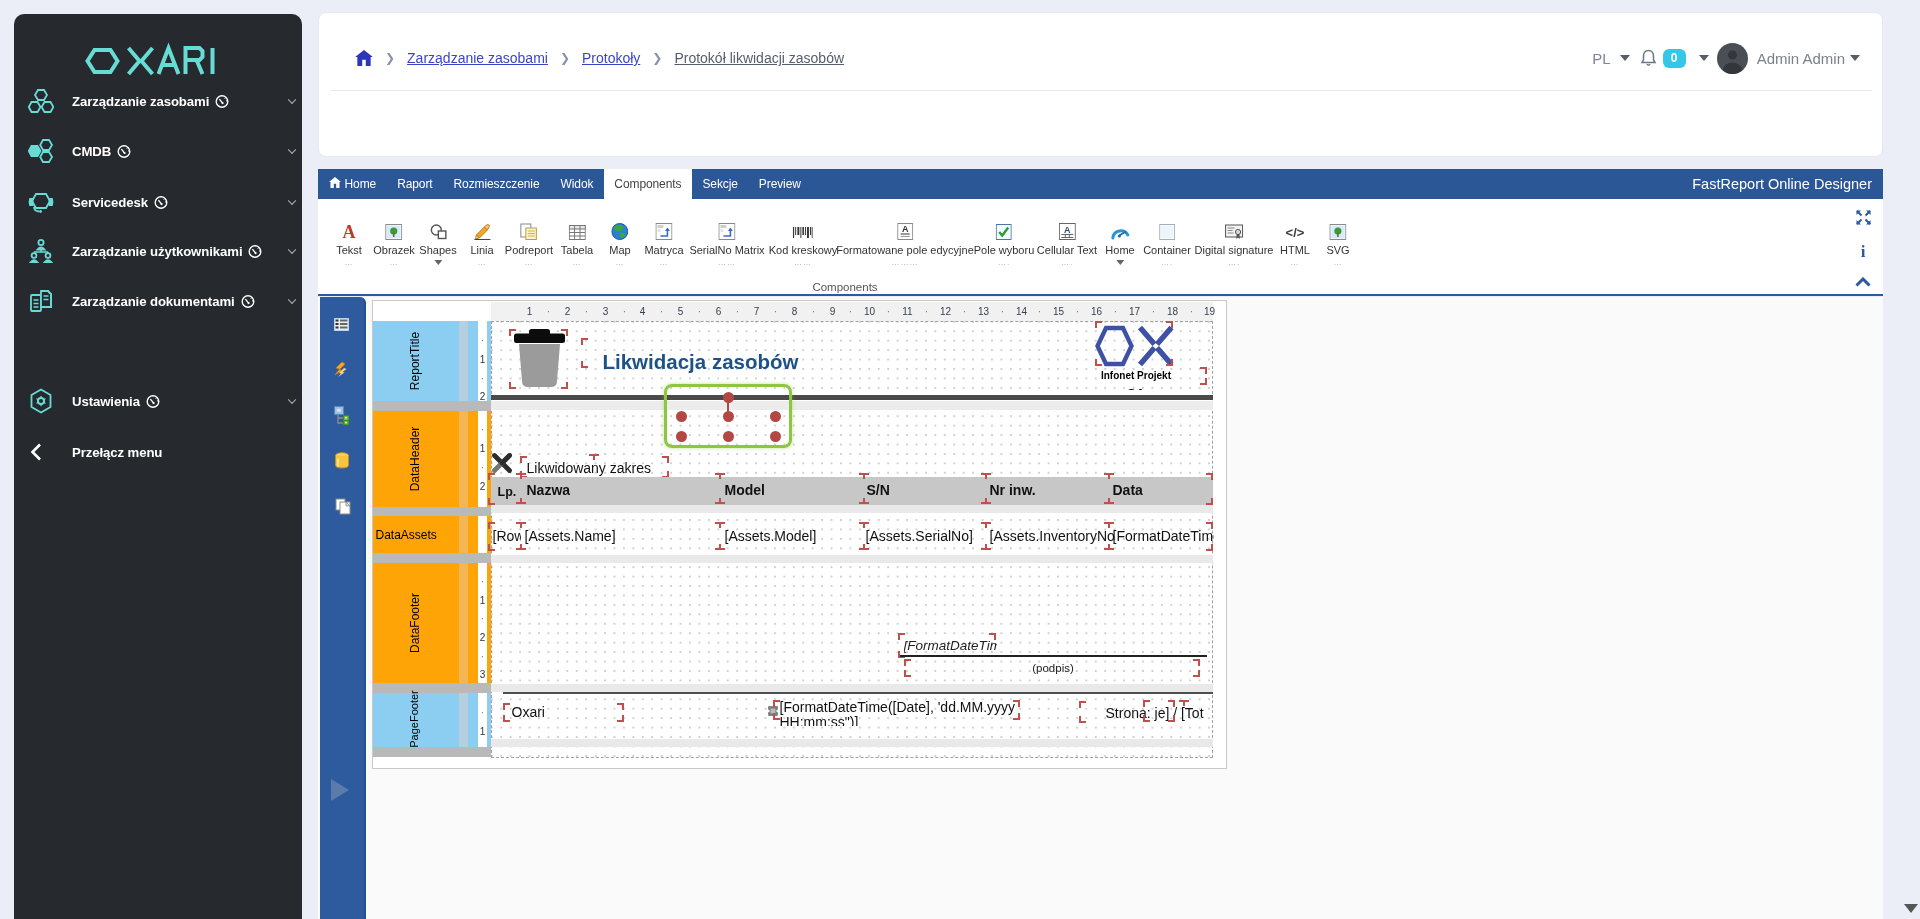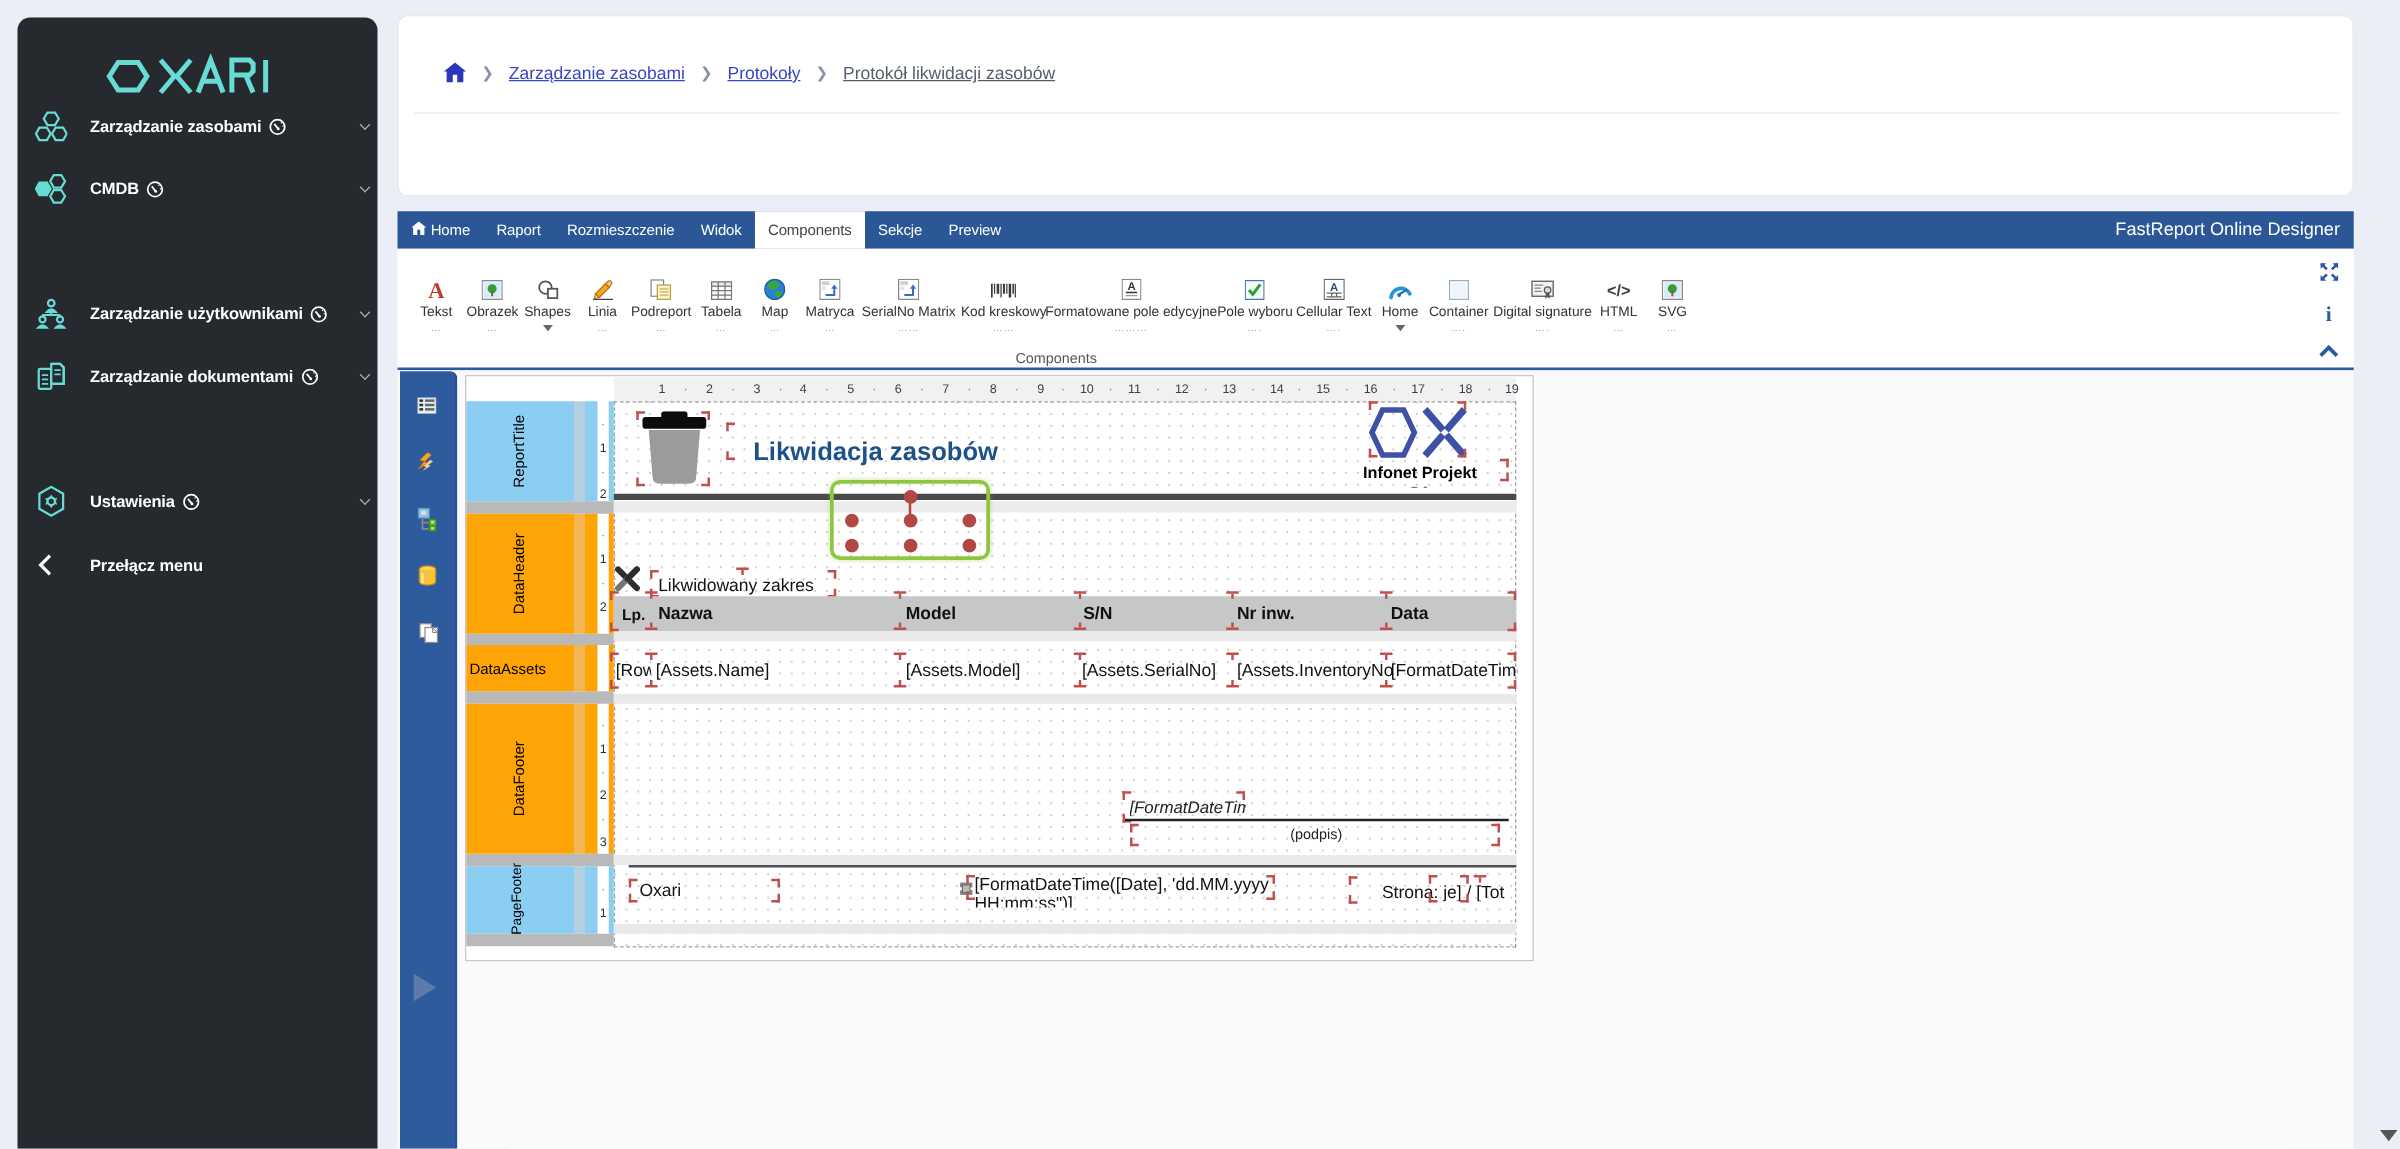--- a/index.html
+++ b/index.html
@@ -94,20 +94,36 @@
       <path d="M15 14 L21 14 L24 19 L21 24 L15 24 L12.2 19 Z"></path>
     </svg>
     <span class="lbl">CMDB <svg width="14" height="14" viewBox="0 0 14 14">
           <circle cx="7" cy="7" r="5.8" stroke="#fff" stroke-width="1.4" fill="none"></circle>
           <path d="M7.6 8.6 L4.4 4.6" stroke="#fff" stroke-width="1.4"></path>
           <circle cx="7.6" cy="8.6" r="1.1" fill="#fff"></circle>
           <path d="M9.8 4.2 L10.4 3.4 M11 6.6 L12 6.3" stroke="#fff" stroke-width="1"></path>
         </svg></span>
     <span class="chev"></span>
   </div>
+  <div class="mitem" style="top:171px">
+    <svg class="ic" viewBox="0 0 26 26" fill="none" stroke="#66dcd5" stroke-width="1.8">
+      <path d="M8 5 L18 5 L22 12 L18 19 L8 19 L4 12 Z"></path>
+      <path d="M2 10 L4.5 10 L4.5 16 L2 16 Q1 13 2 10 Z" fill="#66dcd5"></path>
+      <path d="M24 10 L21.5 10 L21.5 16 L24 16 Q25 13 24 10 Z" fill="#66dcd5"></path>
+      <path d="M6 18 Q6 22 11 22.5" fill="none"></path>
+      <circle cx="12.5" cy="22.5" r="1.4" fill="#66dcd5" stroke="none"></circle>
+    </svg>
+    <span class="lbl">Servicedesk <svg width="14" height="14" viewBox="0 0 14 14">
+          <circle cx="7" cy="7" r="5.8" stroke="#fff" stroke-width="1.4" fill="none"></circle>
+          <path d="M7.6 8.6 L4.4 4.6" stroke="#fff" stroke-width="1.4"></path>
+          <circle cx="7.6" cy="8.6" r="1.1" fill="#fff"></circle>
+          <path d="M9.8 4.2 L10.4 3.4 M11 6.6 L12 6.3" stroke="#fff" stroke-width="1"></path>
+        </svg></span>
+    <span class="chev"></span>
+  </div>
   <div class="mitem" style="top:220px">
     <svg class="ic" viewBox="0 0 26 26" fill="none" stroke="#66dcd5" stroke-width="1.8">
       <circle cx="13" cy="4.5" r="2.6"></circle>
       <path d="M9.5 11.5 Q13 7.5 16.5 11.5 Z" fill="#66dcd5"></path>
       <path d="M13 11.5 L13 14 M6.5 16 L6.5 14 L19.5 14 L19.5 16" stroke-width="1.6"></path>
       <circle cx="6" cy="17.5" r="2.4"></circle>
       <path d="M2.8 24 Q6 20.5 9.2 24 Z" fill="#66dcd5"></path>
       <circle cx="20" cy="17.5" r="2.4"></circle>
       <path d="M16.8 24 Q20 20.5 23.2 24 Z" fill="#66dcd5"></path>
     </svg>
@@ -163,20 +179,37 @@
         <path d="M10 0 L20 8 L17.5 8 L17.5 18 L12 18 L12 11 L8 11 L8 18 L2.5 18 L2.5 8 L0 8 Z" fill="#2b36bd"></path>
       </svg>
     <span class="sep">❯</span>
       <a>Zarządzanie zasobami</a>
     <span class="sep">❯</span>
       <a>Protokoły</a>
     <span class="sep">❯</span>
       <span class="cur">Protokół likwidacji zasobów</span>
   </div>
   <div id="divider"></div>
+  <div id="topright">
+    <span>PL</span>
+    <span class="tri" style="margin-left:9px"></span>
+    <svg style="margin-left:10px" width="17" height="18" viewBox="0 0 17 18">
+        <path d="M8.5 1.5 C5.5 1.5 3.5 3.8 3.5 7 L3.5 11 L2 13.5 L15 13.5 L13.5 11 L13.5 7 C13.5 3.8 11.5 1.5 8.5 1.5 Z" fill="none" stroke="#6e7885" stroke-width="1.5"></path>
+        <path d="M6.8 15.2 Q8.5 16.8 10.2 15.2" stroke="#6e7885" stroke-width="1.5" fill="none"></path>
+      </svg>
+    <span style="margin-left:6px;background:#35c7e8;color:#fff;font-size:12px;font-weight:bold;border-radius:6px;width:23px;height:19px;display:inline-flex;align-items:center;justify-content:center">0</span>
+    <span class="tri" style="margin-left:13px"></span>
+    <svg style="margin-left:8px" width="31" height="31" viewBox="0 0 31 31">
+        <circle cx="15.5" cy="15.5" r="15.5" fill="#4a4f56"></circle>
+        <circle cx="15.5" cy="12" r="4.6" fill="#33373c"></circle>
+        <path d="M5.5 27 Q8 19.5 15.5 19.5 Q23 19.5 25.5 27 Q20 31.5 15.5 31 Q11 31.5 5.5 27 Z" fill="#33373c"></path>
+      </svg>
+    <span style="margin-left:9px;color:#7b8289">Admin Admin</span>
+    <span class="tri" style="margin-left:5px"></span>
+  </div>
 </div>
 
 <div id="tabbar">
   <div class="tab"><svg width="12" height="11" viewBox="0 0 20 18" style="margin-right:4px">
         <path d="M10 0 L20 8 L17.5 8 L17.5 18 L12 18 L12 11 L8 11 L8 18 L2.5 18 L2.5 8 L0 8 Z" fill="#fff"></path>
       </svg>Home</div>
   <div class="tab">Raport</div>
   <div class="tab">Rozmieszczenie</div>
   <div class="tab">Widok</div>
   <div class="tab active">Components</div>
@@ -541,21 +574,21 @@
     <div class="bk tl" style="left:208px;top:37px"></div>
       <div class="bk bl" style="left:208px;top:60px"></div>
 
     <svg class="abs" style="left:722px;top:24px" width="79" height="42" viewBox="0 0 79 42">
       <g stroke="#3f51a5" stroke-width="4.4" fill="none">
         <path d="M11 3 L28 3 L36.5 21 L28 39 L11 39 L2.5 21 Z"></path>
         <path d="M45 2.5 L59.5 19.2 M45 39.5 L59.5 22.8" stroke-width="5.5"></path>
         <path d="M76.5 2.5 L62 19.2 M76.5 39.5 L62 22.8" stroke-width="5.5"></path>
       </g>
     </svg>
-    <div class="abs" style="left:716px;top:69px;width:95px;text-align:center;font-size:13px;font-weight:bold;color:#000;white-space:nowrap">Infonet Projekt</div>
+    <div class="abs" style="left:716px;top:69px;width:95px;text-align:center;font-size:10px;font-weight:bold;color:#000;white-space:nowrap">Infonet Projekt</div>
     <div class="abs" style="left:716px;top:85px;width:95px;height:4px;overflow:hidden;text-align:center;font-size:13px;font-weight:bold;color:#000">SA</div>
     <div class="bk tl" style="left:722px;top:20px"></div>
       <div class="bk tr" style="left:793px;top:20px"></div>
     <div class="bk bl" style="left:722px;top:58px"></div>
       <div class="bk br" style="left:793px;top:58px"></div>
     <div class="bk tr" style="left:827px;top:66px"></div>
       <div class="bk br" style="left:827px;top:77px"></div>
 
     <div class="abs" style="left:118px;top:94px;width:722px;height:4.5px;background:#4a4a4a"></div>
 

